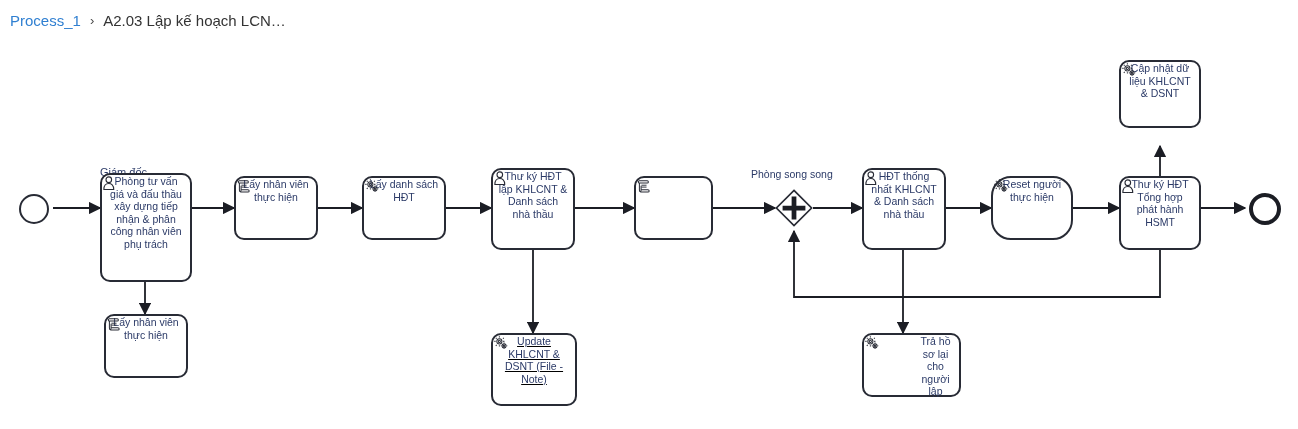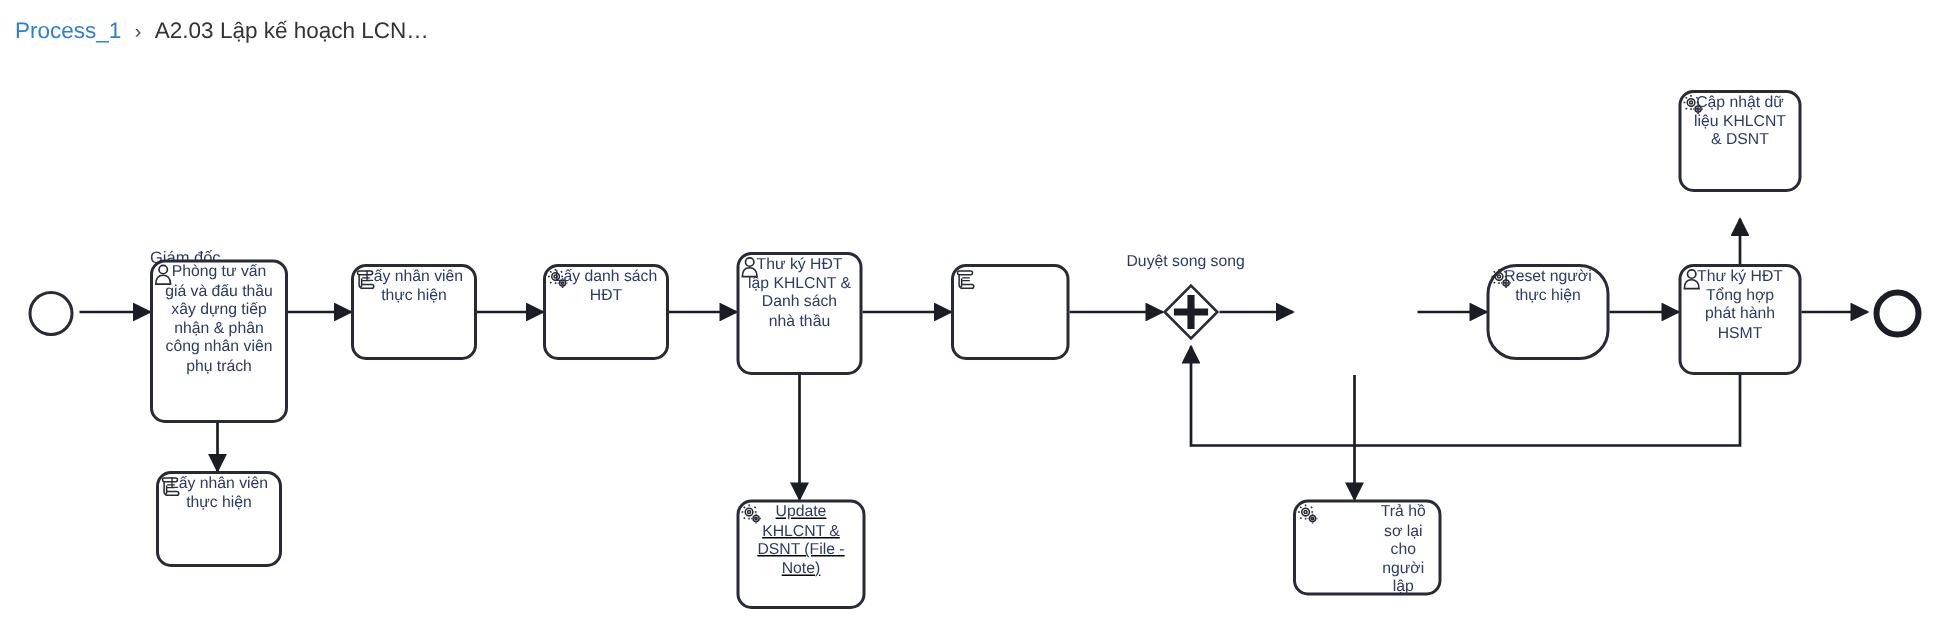--- a/index.html
+++ b/index.html
@@ -238,62 +238,69 @@
 
     <div class="node" style="left:634px; top:134px; width:79px; height:64px;">
       <svg class="task-icon" viewBox="0 0 20 20">
         <path d="M4 3.2 C2.3 3.2 2.3 6 4 6 L13.2 6 C15 6 15 3.2 13.2 3.2 Z" fill="none" stroke="#282b35" stroke-width="1.2"></path>
         <path d="M4 6 L4 14 C4 16.6 6 16.6 6 14 L6 9" fill="none" stroke="#282b35" stroke-width="1.2"></path>
         <path d="M5 16.6 L14 16.6 C16 16.6 16 13.8 14 13.8 L6 13.8" fill="none" stroke="#282b35" stroke-width="1.2"></path>
         <path d="M6.4 8.5 L12.4 8.5 M6.4 10.7 L12.4 10.7" stroke="#282b35" stroke-width="1.1"></path>
       </svg>
     </div>
 
-    <div class="gw-label" style="left:751px; top:126px;">Duyệt song song</div>
+    <div class="gw-label" style="left:751px; top:126px;">Phòng song song</div>
     <svg class="gateway" style="left:775px; top:147px;" viewBox="0 0 40 40">
       <polygon points="20,1.5 38.5,20 20,38.5 1.5,20" fill="#ffffff" stroke="#282b35" stroke-width="1.8"></polygon>
       <path d="M20 8 L20 32 M8 20 L32 20" stroke="#1b1d24" stroke-width="5"></path>
     </svg>
 
-
-    <div class="node" style="left:862px; top:291px; width:99px; height:64px;padding-left:48px;">
-      <svg class="task-icon" viewBox="0 0 20 20">
-        <g fill="none" stroke="#282b35" stroke-width="1.2">
-          <circle cx="7.5" cy="7.5" r="3"></circle>
-          <circle cx="7.5" cy="7.5" r="1.2"></circle>
-          <path d="M7.5 3 L7.5 1.6 M7.5 13.4 L7.5 12 M3 7.5 L1.6 7.5 M13.4 7.5 L12 7.5
-                   M4.3 4.3 L3.3 3.3 M11.7 11.7 L12.7 12.7 M11.7 3.3 L12.7 4.3 M4.3 11.7 L3.3 12.7"></path>
-          <circle cx="13" cy="12.6" r="2.4"></circle>
-          <circle cx="13" cy="12.6" r="0.9"></circle>
-          <path d="M13 9.6 L13 8.8 M13 16.4 L13 15.6 M9.8 12.6 L9.2 12.6 M16.8 12.6 L16.2 12.6"></path>
-        </g>
-      </svg>
-      <div class="node-label">Trả hồ sơ lại cho người lập</div>
-    </div>
-
-    <div class="node" style="left:991px; top:134px; width:82px; height:64px;border-radius:20px;">
-      <svg class="task-icon" viewBox="0 0 20 20">
-        <g fill="none" stroke="#282b35" stroke-width="1.2">
-          <circle cx="7.5" cy="7.5" r="3"></circle>
-          <circle cx="7.5" cy="7.5" r="1.2"></circle>
-          <path d="M7.5 3 L7.5 1.6 M7.5 13.4 L7.5 12 M3 7.5 L1.6 7.5 M13.4 7.5 L12 7.5
-                   M4.3 4.3 L3.3 3.3 M11.7 11.7 L12.7 12.7 M11.7 3.3 L12.7 4.3 M4.3 11.7 L3.3 12.7"></path>
-          <circle cx="13" cy="12.6" r="2.4"></circle>
-          <circle cx="13" cy="12.6" r="0.9"></circle>
-          <path d="M13 9.6 L13 8.8 M13 16.4 L13 15.6 M9.8 12.6 L9.2 12.6 M16.8 12.6 L16.2 12.6"></path>
-        </g>
-      </svg>
-      <div class="node-label">Reset người thực hiện</div>
-    </div>
-
-    <div class="node" style="left:1119px; top:134px; width:82px; height:74px;">
+    <div class="node" style="left:862px; top:126px; width:84px; height:82px;">
       <svg class="task-icon" viewBox="0 0 20 20">
         <circle cx="8" cy="5.5" r="3.3" fill="none" stroke="#282b35" stroke-width="1.3"></circle>
         <path d="M2.2 17 C2.2 11.8 5 10 8 10 C11 10 13.8 11.8 13.8 17 Z" fill="none" stroke="#282b35" stroke-width="1.3"></path>
       </svg>
+      <div class="node-label">HĐT thống nhất KHLCNT &amp; Danh sách nhà thầu</div>
+    </div>
+
+    <div class="node" style="left:862px; top:291px; width:99px; height:64px;padding-left:48px;">
+      <svg class="task-icon" viewBox="0 0 20 20">
+        <g fill="none" stroke="#282b35" stroke-width="1.2">
+          <circle cx="7.5" cy="7.5" r="3"></circle>
+          <circle cx="7.5" cy="7.5" r="1.2"></circle>
+          <path d="M7.5 3 L7.5 1.6 M7.5 13.4 L7.5 12 M3 7.5 L1.6 7.5 M13.4 7.5 L12 7.5
+                   M4.3 4.3 L3.3 3.3 M11.7 11.7 L12.7 12.7 M11.7 3.3 L12.7 4.3 M4.3 11.7 L3.3 12.7"></path>
+          <circle cx="13" cy="12.6" r="2.4"></circle>
+          <circle cx="13" cy="12.6" r="0.9"></circle>
+          <path d="M13 9.6 L13 8.8 M13 16.4 L13 15.6 M9.8 12.6 L9.2 12.6 M16.8 12.6 L16.2 12.6"></path>
+        </g>
+      </svg>
+      <div class="node-label">Trả hồ sơ lại cho người lập</div>
+    </div>
+
+    <div class="node" style="left:991px; top:134px; width:82px; height:64px;border-radius:20px;">
+      <svg class="task-icon" viewBox="0 0 20 20">
+        <g fill="none" stroke="#282b35" stroke-width="1.2">
+          <circle cx="7.5" cy="7.5" r="3"></circle>
+          <circle cx="7.5" cy="7.5" r="1.2"></circle>
+          <path d="M7.5 3 L7.5 1.6 M7.5 13.4 L7.5 12 M3 7.5 L1.6 7.5 M13.4 7.5 L12 7.5
+                   M4.3 4.3 L3.3 3.3 M11.7 11.7 L12.7 12.7 M11.7 3.3 L12.7 4.3 M4.3 11.7 L3.3 12.7"></path>
+          <circle cx="13" cy="12.6" r="2.4"></circle>
+          <circle cx="13" cy="12.6" r="0.9"></circle>
+          <path d="M13 9.6 L13 8.8 M13 16.4 L13 15.6 M9.8 12.6 L9.2 12.6 M16.8 12.6 L16.2 12.6"></path>
+        </g>
+      </svg>
+      <div class="node-label">Reset người thực hiện</div>
+    </div>
+
+    <div class="node" style="left:1119px; top:134px; width:82px; height:74px;">
+      <svg class="task-icon" viewBox="0 0 20 20">
+        <circle cx="8" cy="5.5" r="3.3" fill="none" stroke="#282b35" stroke-width="1.3"></circle>
+        <path d="M2.2 17 C2.2 11.8 5 10 8 10 C11 10 13.8 11.8 13.8 17 Z" fill="none" stroke="#282b35" stroke-width="1.3"></path>
+      </svg>
       <div class="node-label">Thư ký HĐT Tổng hợp phát hành HSMT</div>
     </div>
 
     <div class="node" style="left:1119px; top:18px; width:82px; height:68px;">
       <svg class="task-icon" viewBox="0 0 20 20">
         <g fill="none" stroke="#282b35" stroke-width="1.2">
           <circle cx="7.5" cy="7.5" r="3"></circle>
           <circle cx="7.5" cy="7.5" r="1.2"></circle>
           <path d="M7.5 3 L7.5 1.6 M7.5 13.4 L7.5 12 M3 7.5 L1.6 7.5 M13.4 7.5 L12 7.5
                    M4.3 4.3 L3.3 3.3 M11.7 11.7 L12.7 12.7 M11.7 3.3 L12.7 4.3 M4.3 11.7 L3.3 12.7"></path>

